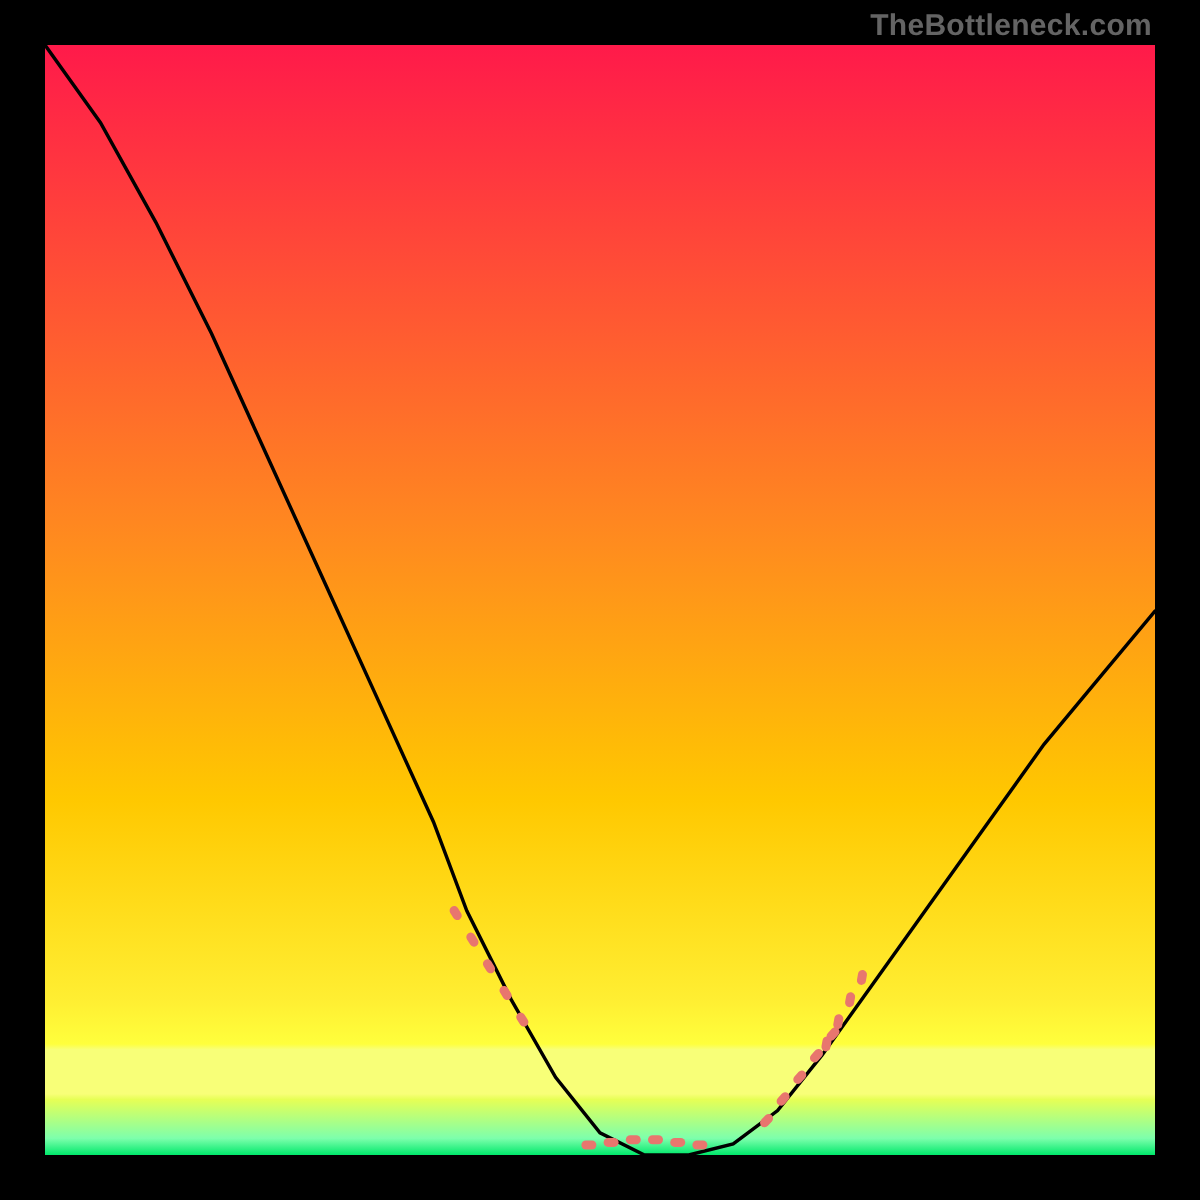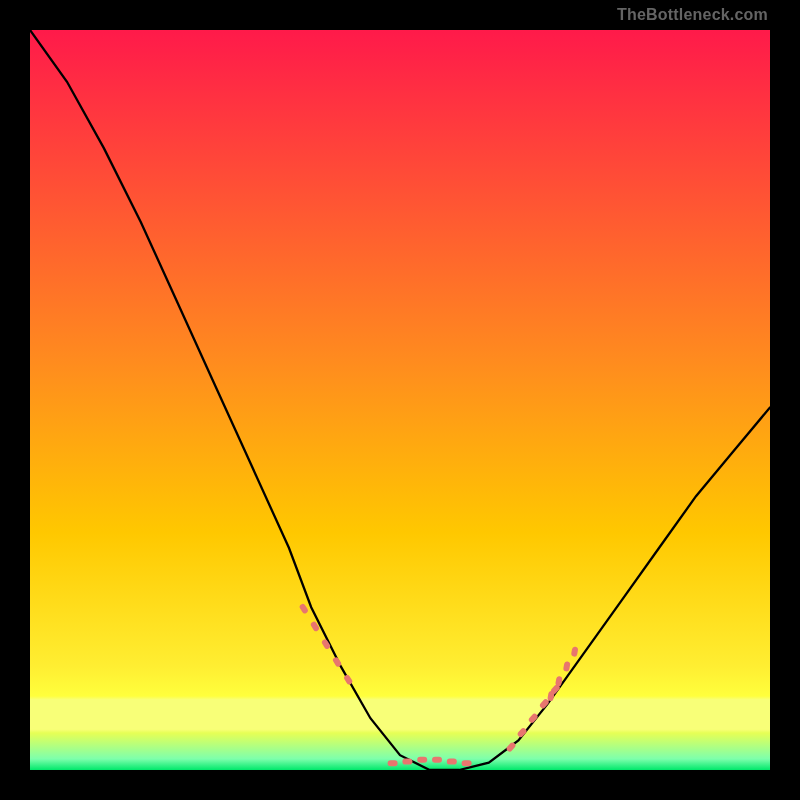--- a/index.html
+++ b/index.html
@@ -16,21 +16,21 @@
     left: 30px;
     width: 740px;
     height: 740px;
     overflow: hidden;
   }
   .watermark {
     position: absolute;
     top: 6px;
     right: 32px;
     font-family: Arial, Helvetica, sans-serif;
-    font-size: 16px;
+    font-size: 20px;
     font-weight: 600;
     color: #646464;
     letter-spacing: 0.2px;
   }
 </style>
 </head>
 <body>
 
 <div class="frame">
   <div class="watermark">TheBottleneck.com</div>

